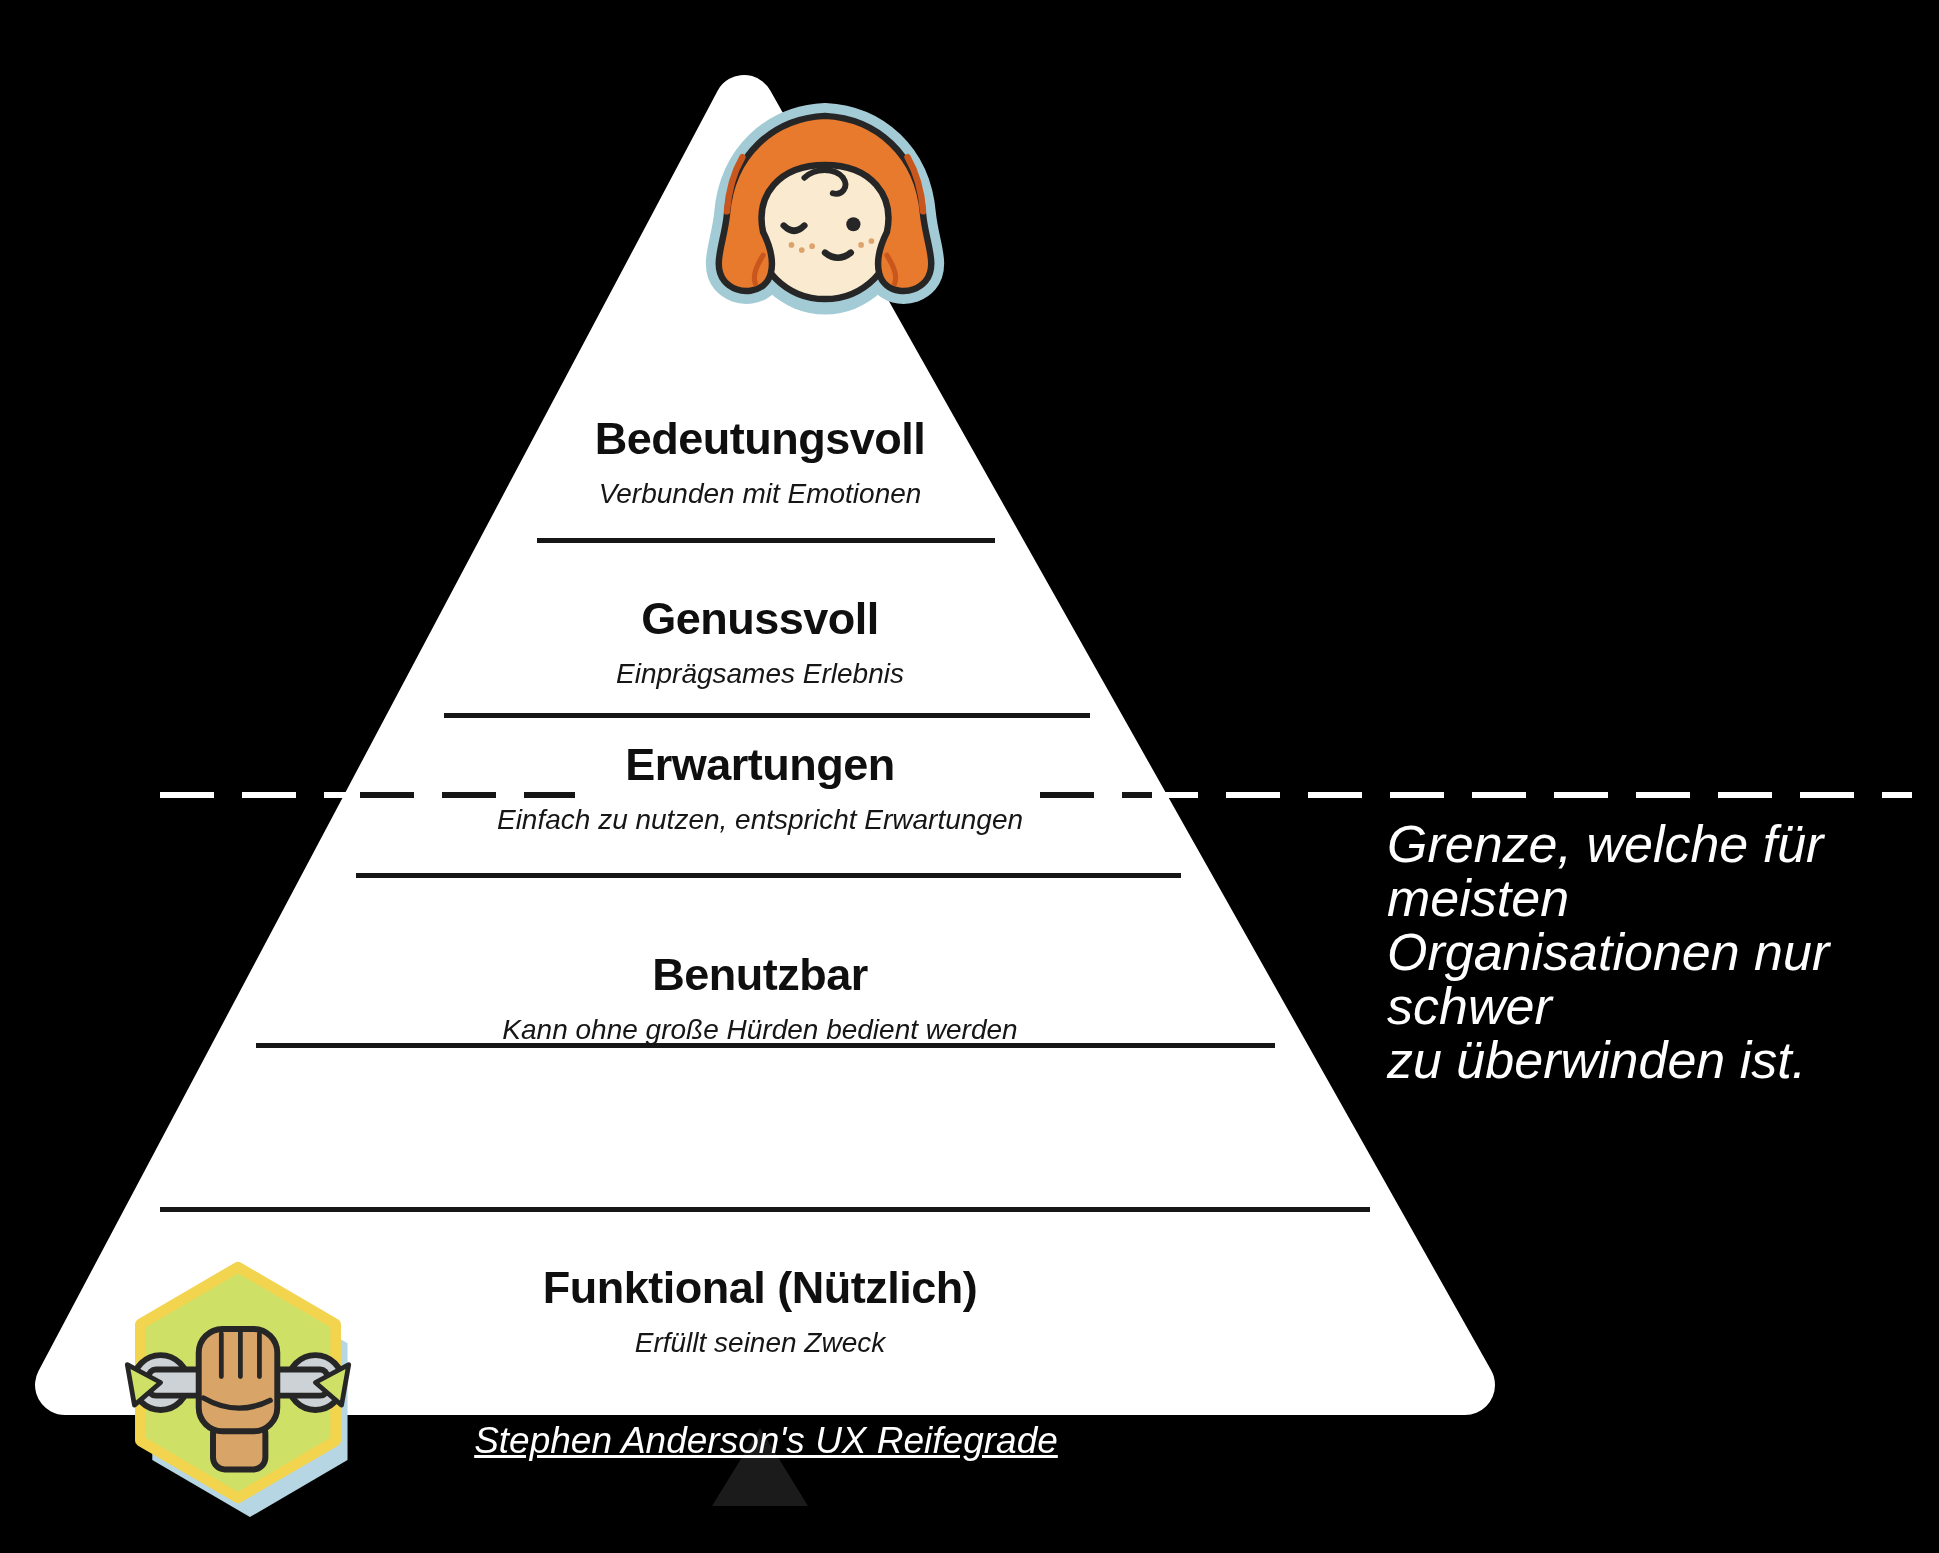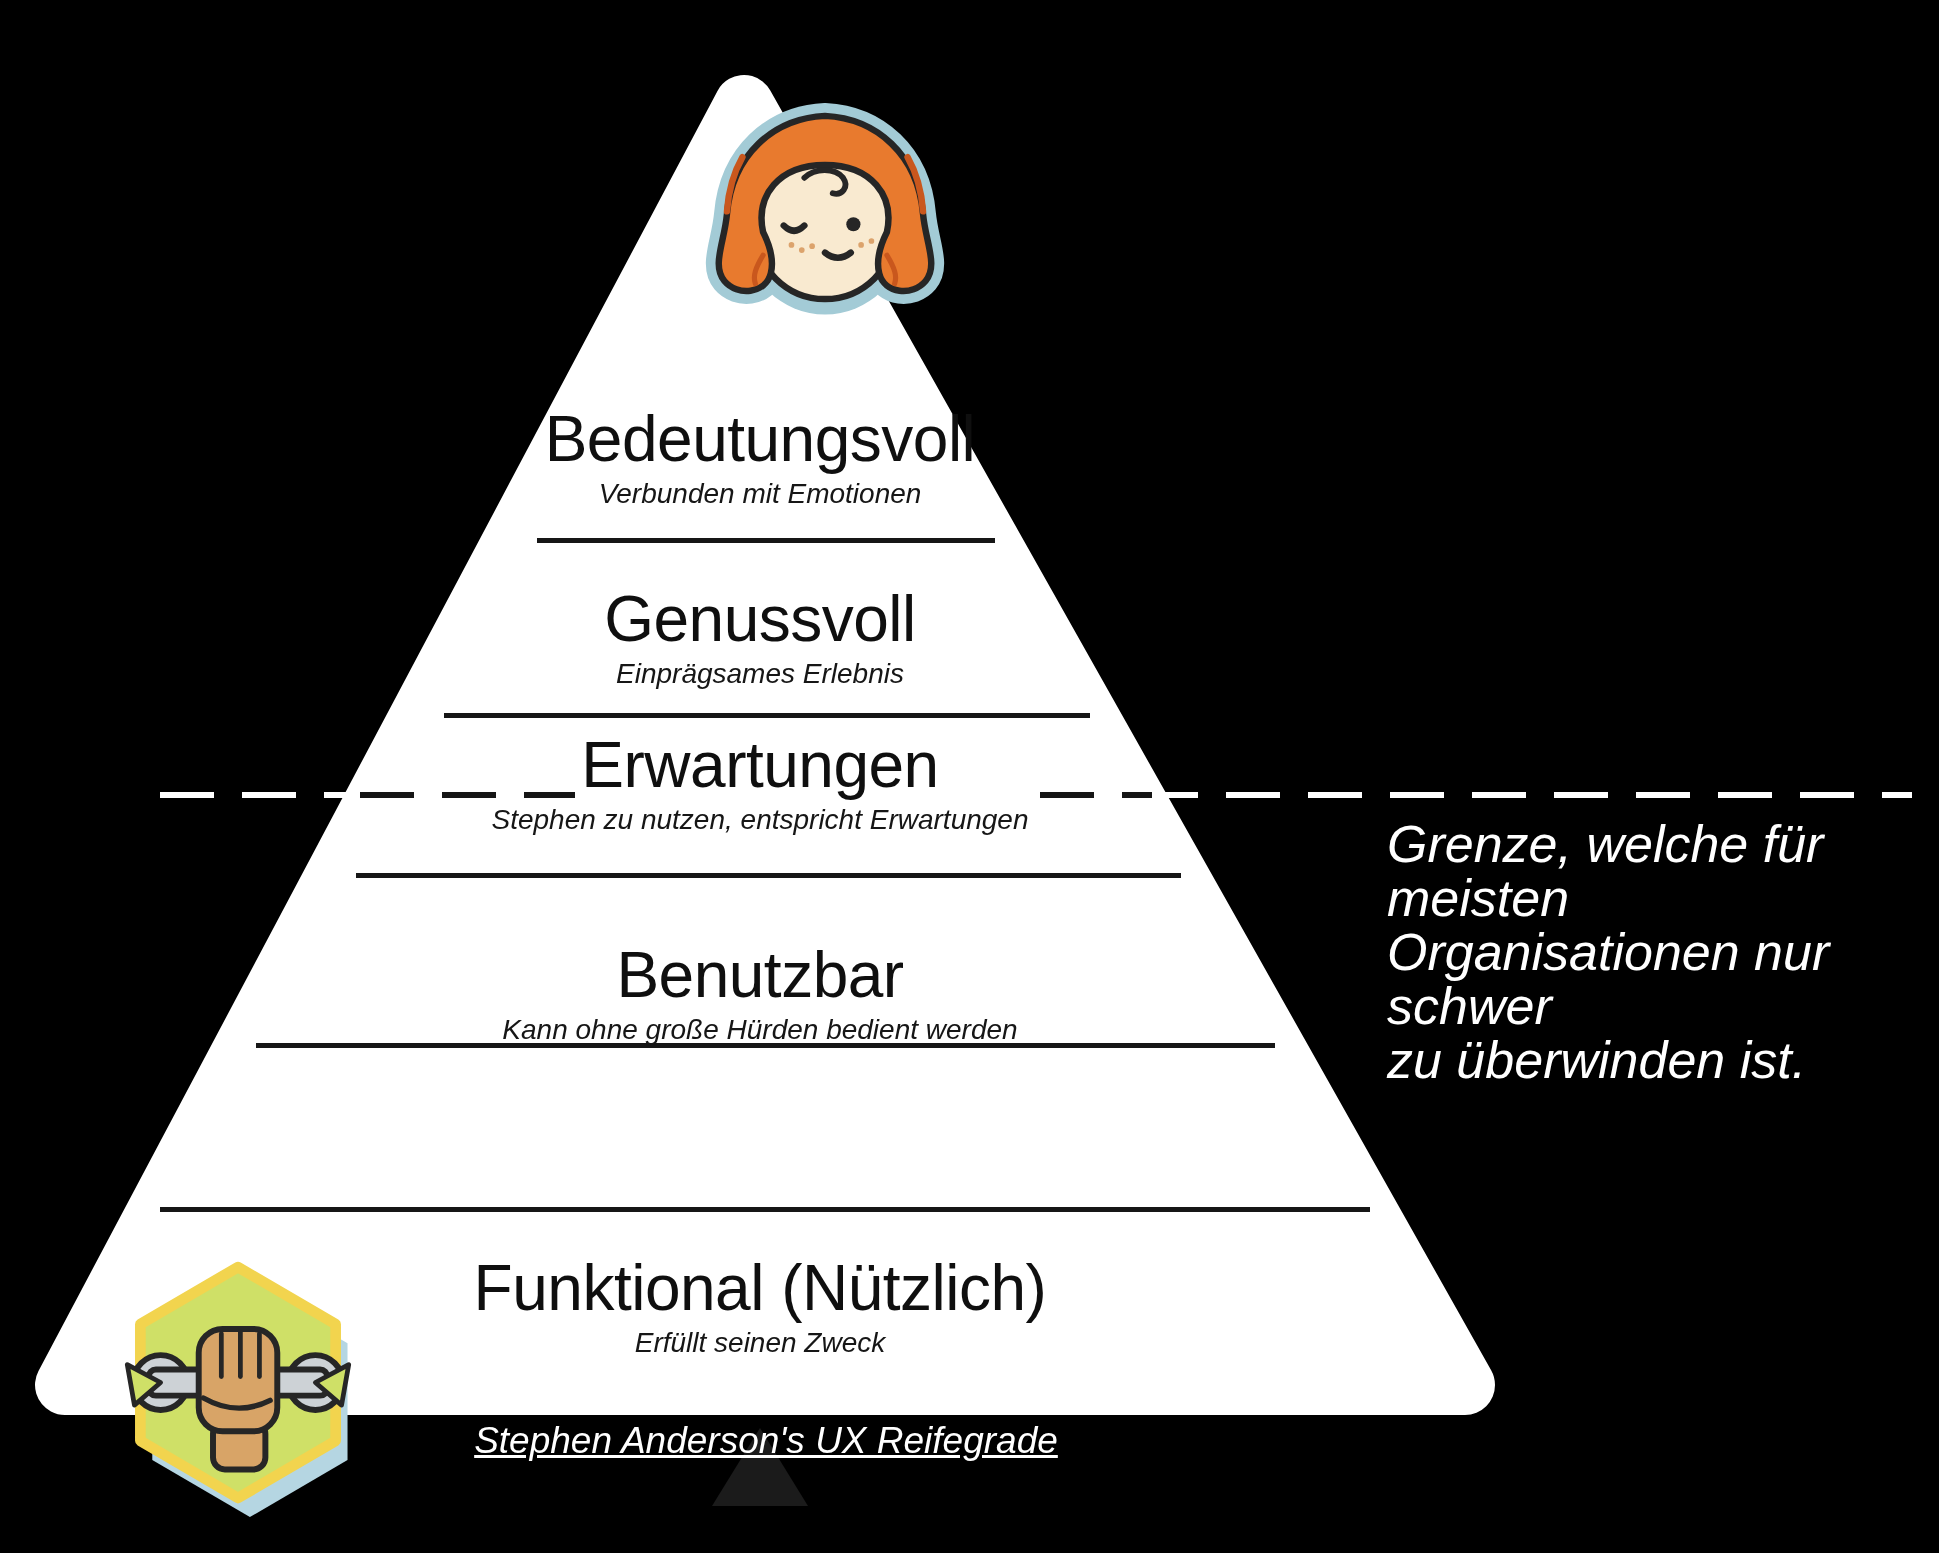--- a/index.html
+++ b/index.html
@@ -65,23 +65,23 @@
 
   .level {
     position: absolute;
     left: 155px;
     width: 1210px;
     text-align: center;
     z-index: 5;
     color: #0f0f0f;
   }
   .lvl-title {
-    font-size: 64px;
+    font-size: 45px;
     line-height: 58px;
-    font-weight: 400;
+    font-weight: 700;
     letter-spacing: -0.5px;
   }
   .lvl-sub {
     font-size: 28px;
     line-height: 48px;
     font-style: italic;
     margin-top: 2px;
     color: #161616;
   }
   .l1 { top: 410px; }
@@ -167,21 +167,21 @@
   <div class="level l1">
     <div class="lvl-title">Bedeutungsvoll</div>
     <div class="lvl-sub">Verbunden mit Emotionen</div>
   </div>
   <div class="level l2">
     <div class="lvl-title">Genussvoll</div>
     <div class="lvl-sub">Einprägsames Erlebnis</div>
   </div>
   <div class="level l3">
     <div class="lvl-title">Erwartungen</div>
-    <div class="lvl-sub">Stephen zu nutzen, entspricht Erwartungen</div>
+    <div class="lvl-sub">Einfach zu nutzen, entspricht Erwartungen</div>
   </div>
   <div class="level l4">
     <div class="lvl-title">Benutzbar</div>
     <div class="lvl-sub">Kann ohne große Hürden bedient werden</div>
   </div>
   <div class="level l6">
     <div class="lvl-title">Funktional (Nützlich)</div>
     <div class="lvl-sub">Erfüllt seinen Zweck</div>
   </div>
 

